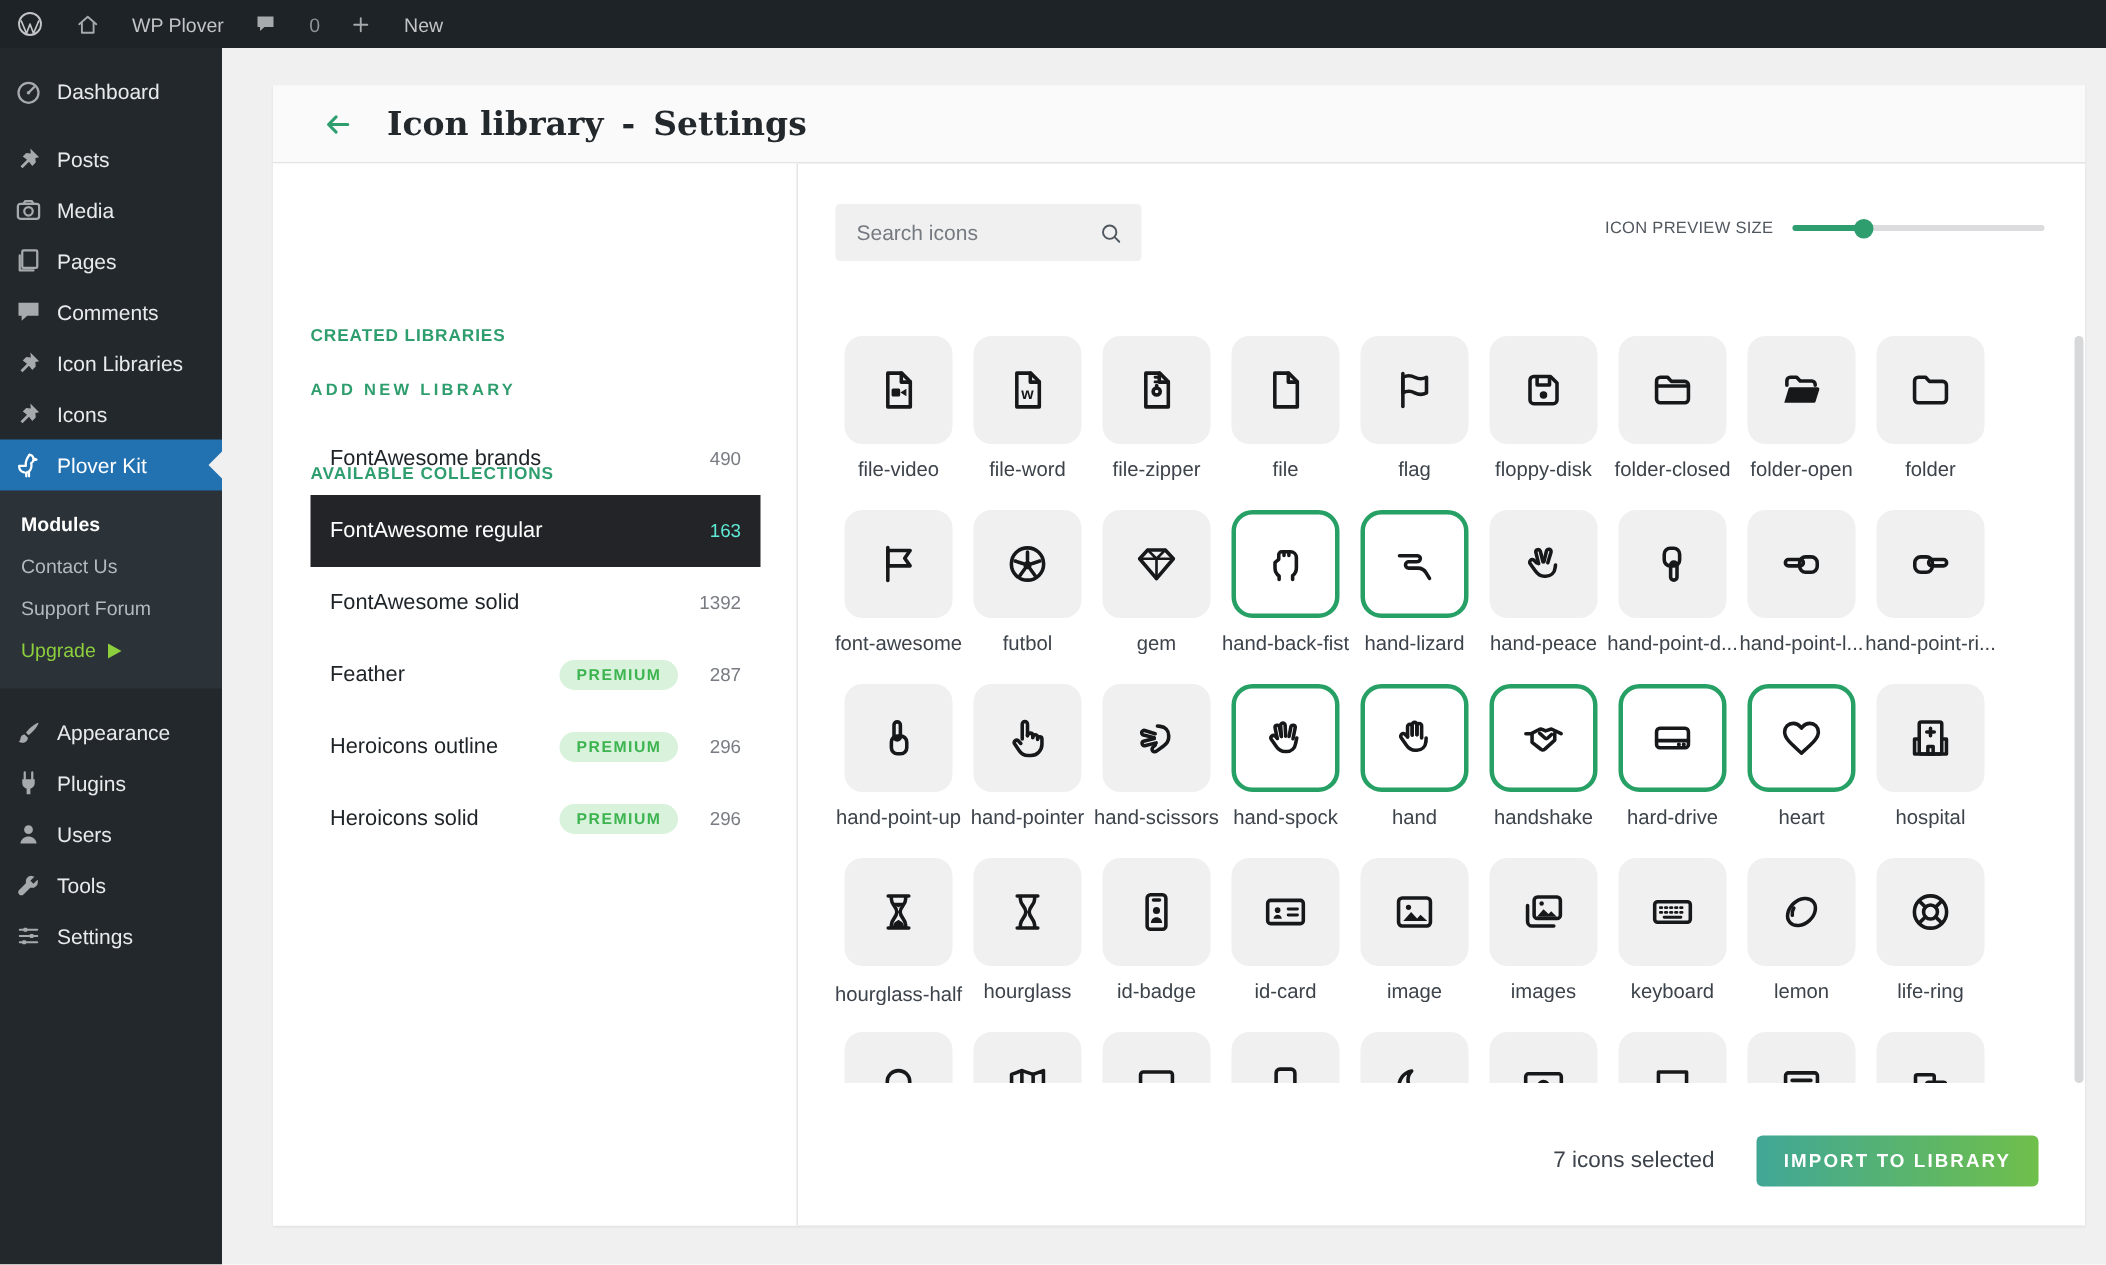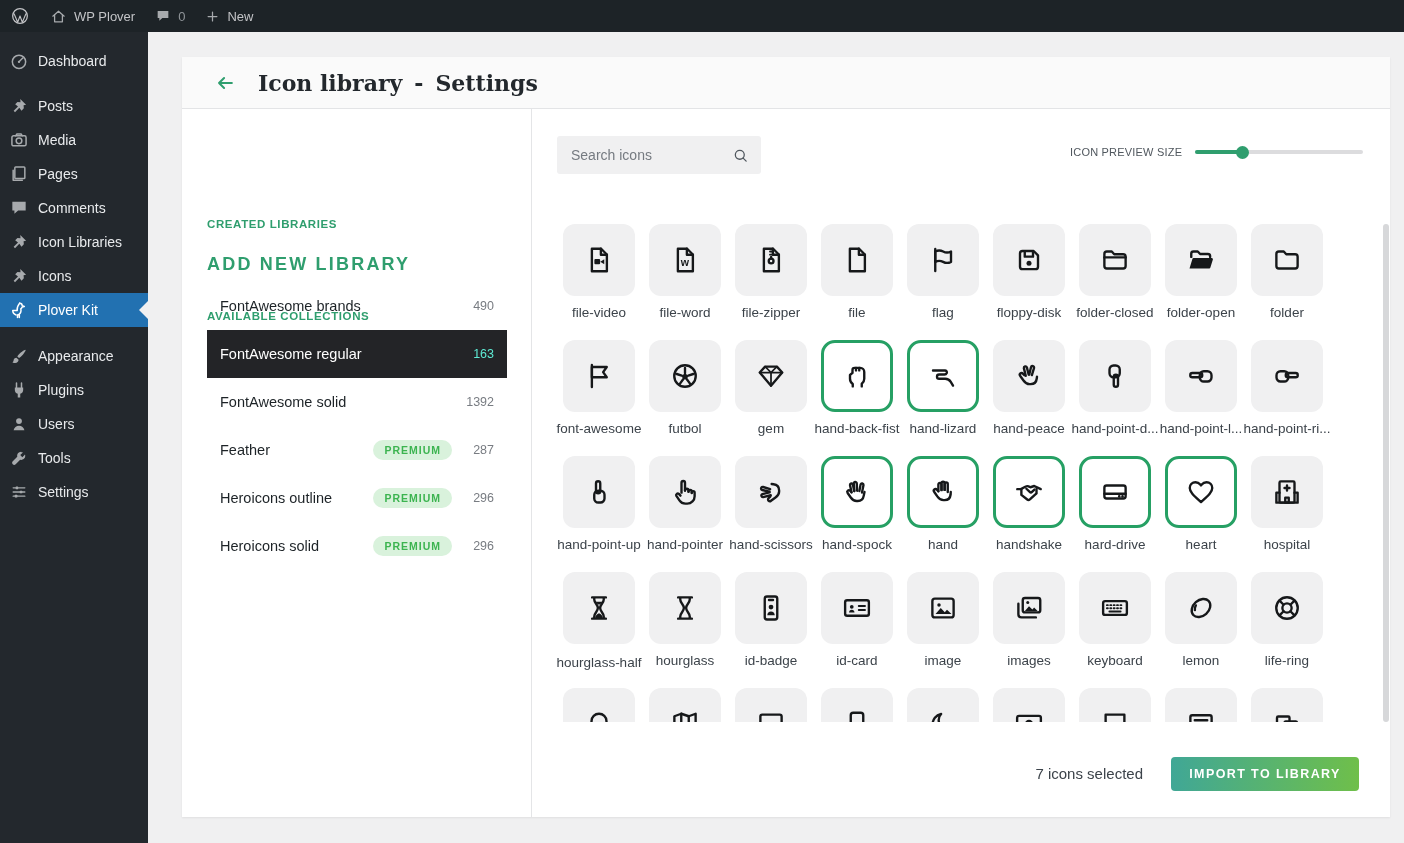--- a/index.html
+++ b/index.html
@@ -5,21 +5,21 @@
   html,body{margin:0;padding:0}
   body{
     width:1404px;height:843px;position:relative;overflow:hidden;
     background:#f0f0f1;font-family:"Liberation Sans",sans-serif;
     -webkit-font-smoothing:antialiased;
   }
   svg{display:block}
   
   #adminbar{position:absolute;left:0;top:0;width:100%;height:32px;background:#1d2327;
     display:flex;align-items:center;color:#c3c4c7;font-size:13px;z-index:30}
-  .ab-item{display:flex;align-items:center;gap:7px;height:32px;padding:0 10px;cursor:pointer}
+  .ab-item{display:flex;align-items:center;gap:21px;height:32px;padding:0 10px;cursor:pointer}
   .ab-item .num{color:#8f9498}
   
   #sidebar{position:absolute;left:0;top:32px;width:148px;bottom:0;background:#23282d;z-index:20}
   .menu-top{padding-top:12px}
   .m-item{display:flex;align-items:center;gap:9px;height:34px;padding-left:9px;
     color:#e8eaec;font-size:14px;cursor:pointer;position:relative}
   .m-item.dashboard{margin-bottom:11px}
   .m-item.active-blue{background:#2271b1;color:#fff}
   .m-item .notch{position:absolute;right:0;top:50%;margin-top:-9px;width:0;height:0;
     border-top:9px solid transparent;border-bottom:9px solid transparent;border-right:9px solid #f0f0f1}
@@ -39,21 +39,21 @@
     border-bottom:1px solid #e3e4e6;display:flex;align-items:center;box-sizing:border-box}
   #back-arrow{margin-left:32px;cursor:pointer}
   #page-title{margin-left:22px;font-family:"DejaVu Serif",serif;font-weight:700;font-size:22px;
     color:#23282d;display:flex;align-items:baseline}
   #page-title .sep{margin:0 12px}
   
   #left-pane{position:absolute;left:0;top:52px;width:350px;bottom:0;border-right:1px solid #e4e5e7;
     box-sizing:border-box;background:#fff}
   .pane-heading{position:absolute;left:25px;font-size:11.5px;font-weight:700;letter-spacing:.6px;
     color:#2f9e6e;text-transform:uppercase}
-  #add-new{position:absolute;left:25px;font-size:18px;font-weight:700;letter-spacing:2.2px;
+  #add-new{position:absolute;left:25px;font-size:11px;font-weight:700;letter-spacing:2.2px;
     color:#2f9e6e;text-transform:uppercase;cursor:pointer}
   #collections{position:absolute;left:25px;top:173px;width:300px}
   .coll-row{height:48px;display:flex;align-items:center;padding:0 13px;box-sizing:border-box;
     font-size:14.5px;color:#1d2327;cursor:pointer}
   .coll-row .name{flex:1}
   .coll-row .count{font-size:12.5px;color:#787c82;min-width:30px;text-align:right}
   .coll-row.selected{background:#232427;color:#fff}
   .coll-row.selected .count{color:#5eead4}
   .premium-pill{background:#d9f2dc;color:#3cb450;font-size:10.5px;font-weight:700;letter-spacing:1px;
     border-radius:10px;padding:4px 11px;margin-right:12px}
@@ -178,20 +178,29 @@
       <div class="m-item active-blue">
         <svg width="20" height="20" viewBox="0 0 24 24" fill="none" stroke="currentColor" stroke-width="1.8" stroke-linecap="round" stroke-linejoin="round" style="color:#ffffff">
           <path d="M12.8 3.8c1.7 0 3 1.3 3 2.9l2.6 1-2.6.6c-.2 1-.8 1.9-1.7 2.3.2.6.3 1.2.3 1.8 0 2.7-1.7 5-4.1 5.9" fill="none"></path>
           <path d="M12.8 3.8c-2.2 2.9-3.4 5.9-3 8.9H4.5c0 2.5 1.7 4.6 4 5.2" fill="none"></path>
           <path d="M10.2 18v3M12.4 18v3"></path>
         </svg>
         <span>Plover Kit</span>
         <span class="notch"></span>
       </div>
     </div>
+  <div class="submenu" id="submenu">
+      <div class="sm-item current"><span>Modules</span></div>
+      <div class="sm-item"><span>Contact Us</span></div>
+      <div class="sm-item"><span>Support Forum</span></div>
+      <div class="sm-item upgrade">
+        <span>Upgrade</span>
+        <span class="upg-arrow"></span>
+      </div>
+    </div>
   <div class="menu-bottom" id="menu-bottom">
       <div class="m-item">
         <svg width="20" height="20" viewBox="0 0 24 24" fill="none" stroke="currentColor" stroke-width="1.8" stroke-linecap="round" stroke-linejoin="round" style="color:#a7aaad">
           <path d="M19.5 4.5c-3 1-8 5.5-9.5 8l2 2c2.5-1.5 7-6.5 8-9.5z" fill="currentColor" stroke="none"></path>
           <path d="M9 14c-2 0-3.5 1.5-3.5 3.5 0 1-.5 1.7-1.5 2 1 .7 2.3 1 3.5 1 2.2 0 4-1.8 4-4z" fill="currentColor" stroke="none"></path>
         </svg>
         <span>Appearance</span>
       </div>
       <div class="m-item">
         <svg width="20" height="20" viewBox="0 0 24 24" fill="none" stroke="currentColor" stroke-width="1.8" stroke-linecap="round" stroke-linejoin="round" style="color:#a7aaad">

